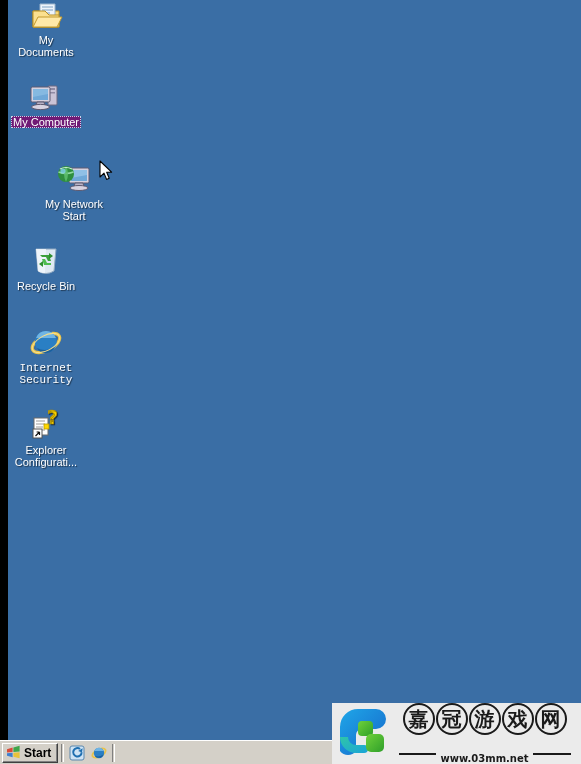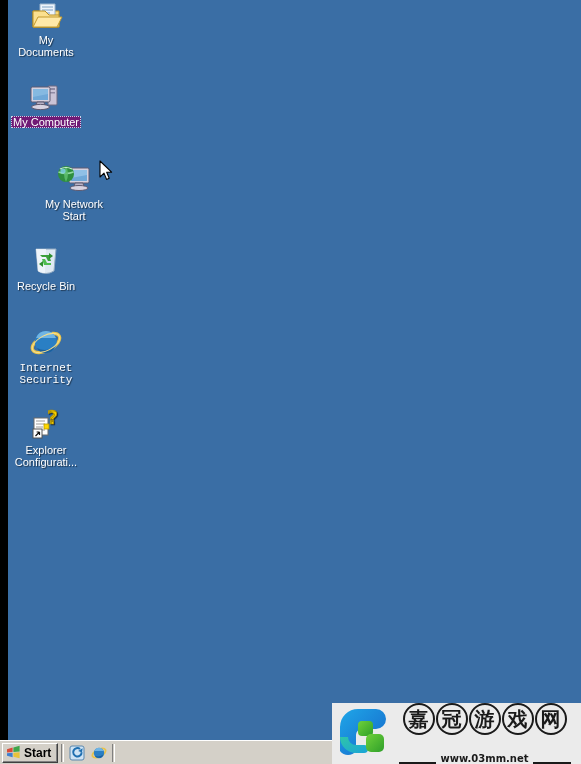--- a/index.html
+++ b/index.html
@@ -129,21 +129,21 @@
     justify-content: center;
     font-size: 20px;
     font-weight: bold;
     color: #1a1a1a;
     font-family: "DejaVu Sans", sans-serif;
     line-height: 1;
     box-sizing: border-box;
   }
   #wm-url-row {
     display: flex;
-    align-items: flex-end;
+    align-items: flex-start;
     width: 172px;
     margin-top: 18px;
   }
   .wm-rule { flex: 1; height: 2px; background: #1a1a1a; }
   #wm-url {
     font-size: 10px;
     font-weight: bold;
     color: #1a1a1a;
     padding: 0 4px;
     white-space: nowrap;

